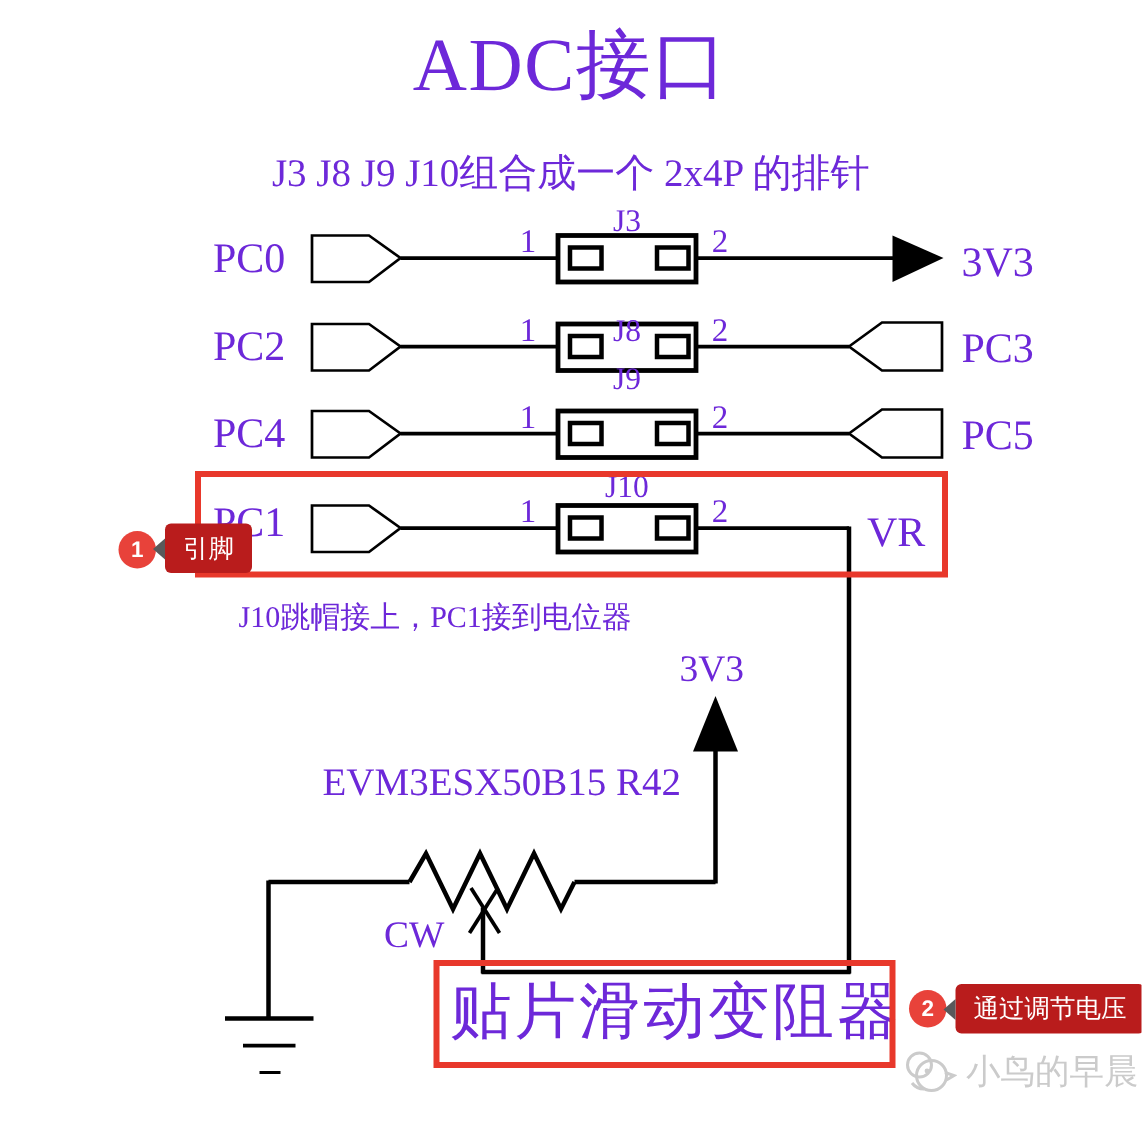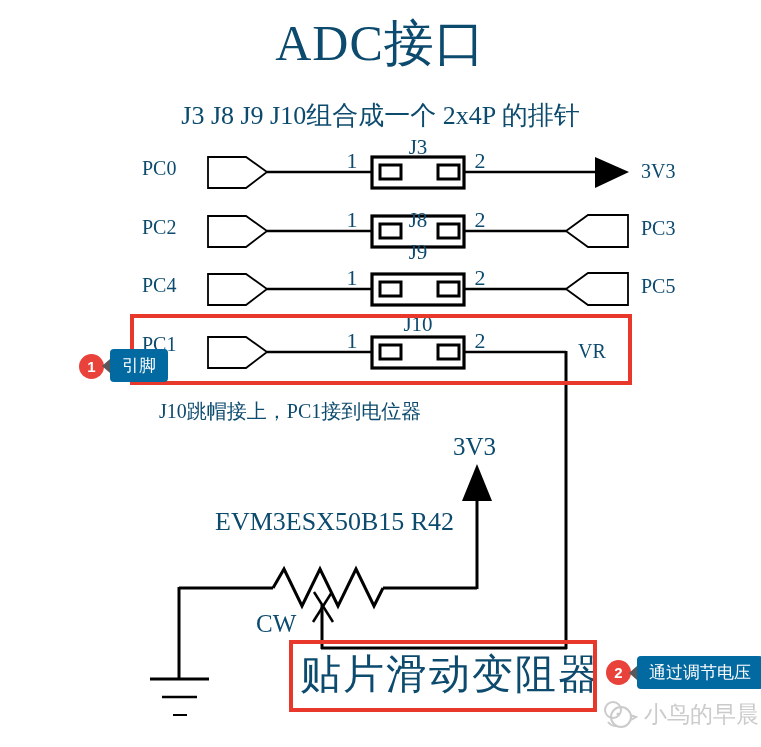--- a/index.html
+++ b/index.html
@@ -2,44 +2,44 @@
 <html><head>
 <meta charset="utf-8">
 <style>
   html,body{margin:0;padding:0;}
   body{
     width:761px;height:747px;position:relative;background:#ffffff;
     font-family:"Liberation Serif","DejaVu Serif",serif;
     overflow:hidden;color:#000;
   }
   .abs{position:absolute;}
-  .cad{font-family:"Liberation Serif","DejaVu Serif",serif;color:#0c4a6e;}
+  .cad{font-family:"Liberation Serif","DejaVu Serif",serif;color:#6d28d9;}
   #title{left:0;right:0;top:10px;text-align:center;font-size:50px;letter-spacing:1px;}
   #subtitle{left:0;right:0;top:98px;text-align:center;font-size:26px;}
-  .netlabel{font-size:20px;white-space:nowrap;}
+  .netlabel{font-size:28px;white-space:nowrap;}
   .pinnum{font-size:22px;width:24px;text-align:center;}
   .jlabel{width:92px;text-align:center;font-size:21px;}
   #note-j10{left:159px;top:398px;font-size:20px;white-space:nowrap;}
   #pot-part{left:215px;top:507px;font-size:26px;white-space:nowrap;}
   #pot-3v3{left:453px;top:433px;font-size:25px;}
   #pot-cw{left:256px;top:610px;font-size:25px;}
   #pot-caption{left:300px;top:647px;font-size:41px;white-space:nowrap;letter-spacing:2px;text-align:center;}
   .redbox{border:4px solid #e8382b;background:transparent;}
   #redbox-1{left:130px;top:314px;width:494px;height:63px;}
   #redbox-2{left:289px;top:640px;width:300px;height:64px;}
   .badge{
     width:25px;height:25px;border-radius:50%;background:#e8423a;color:#fff;
     font-family:"Liberation Sans","DejaVu Sans",sans-serif;
     font-size:15px;line-height:25px;text-align:center;font-weight:bold;
     box-shadow:0 0 0 1px rgba(255,255,255,.6);
   }
   #badge-1{left:79px;top:354px;}
   #badge-2{left:606px;top:660px;}
   .tooltip{
-    background:#0369a1;color:#fff;border-radius:4px;
+    background:#b91c1c;color:#fff;border-radius:4px;
     font-family:Liberation Sans, sans-serif;
     font-size:17px;line-height:33px;height:33px;padding:0 12px;white-space:nowrap;
   }
   .tooltip .ptr{
     position:absolute;left:-8px;top:10px;width:0;height:0;
     border-top:7px solid transparent;border-bottom:7px solid transparent;
     border-right:8px solid #59595b;
   }
   #tooltip-1{left:110px;top:349px;}
   #tooltip-2{left:637px;top:656px;}

